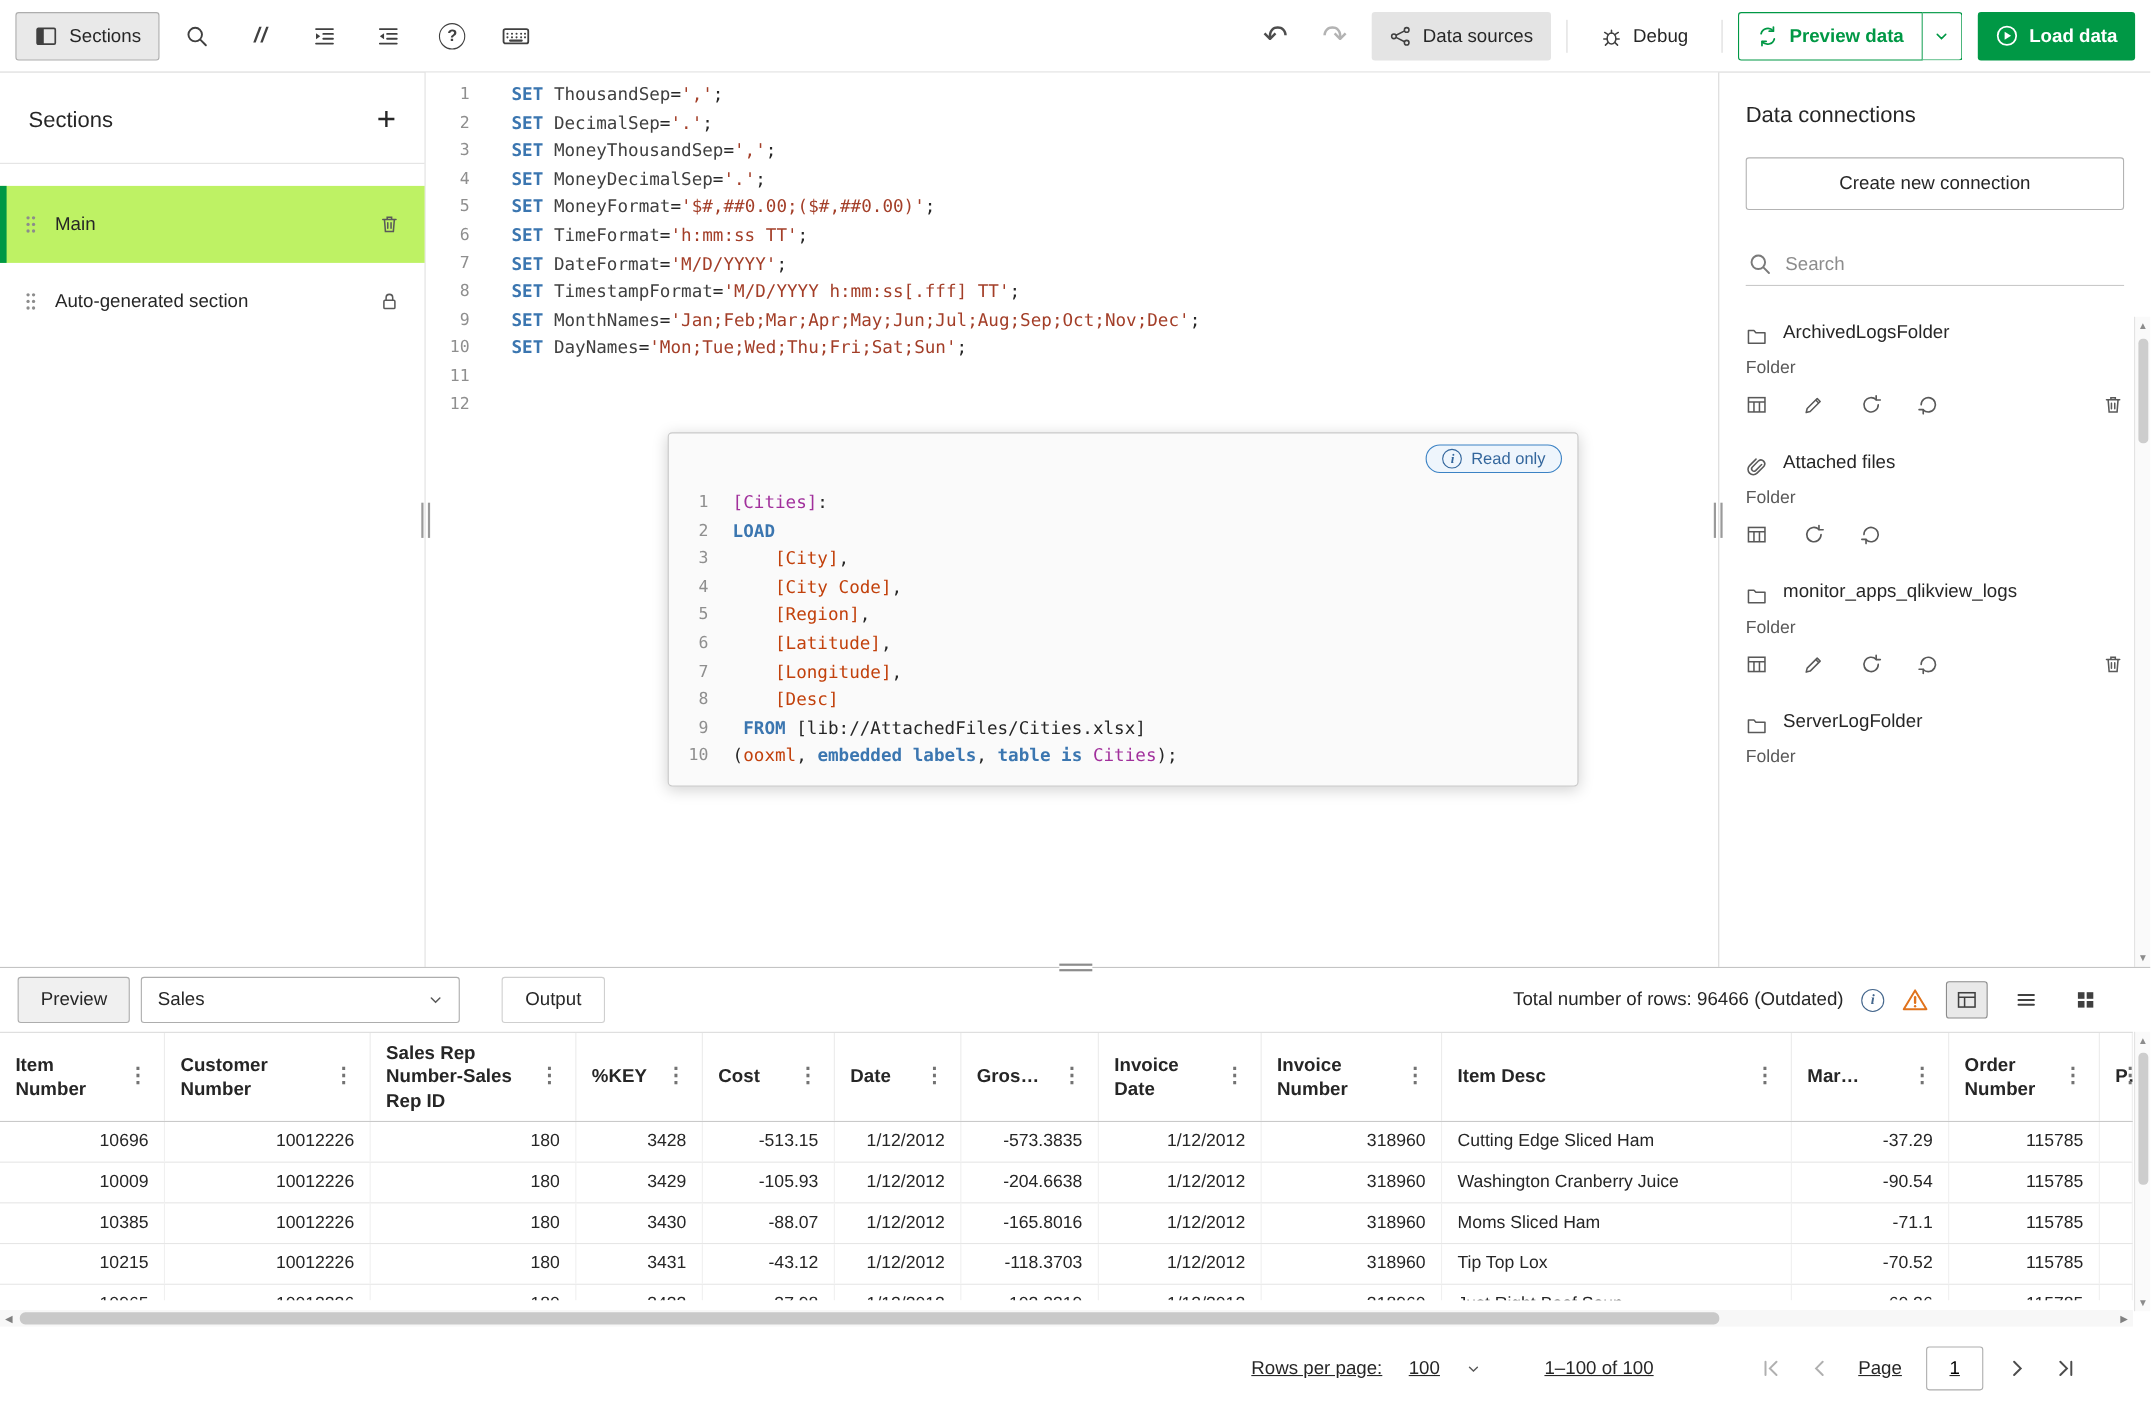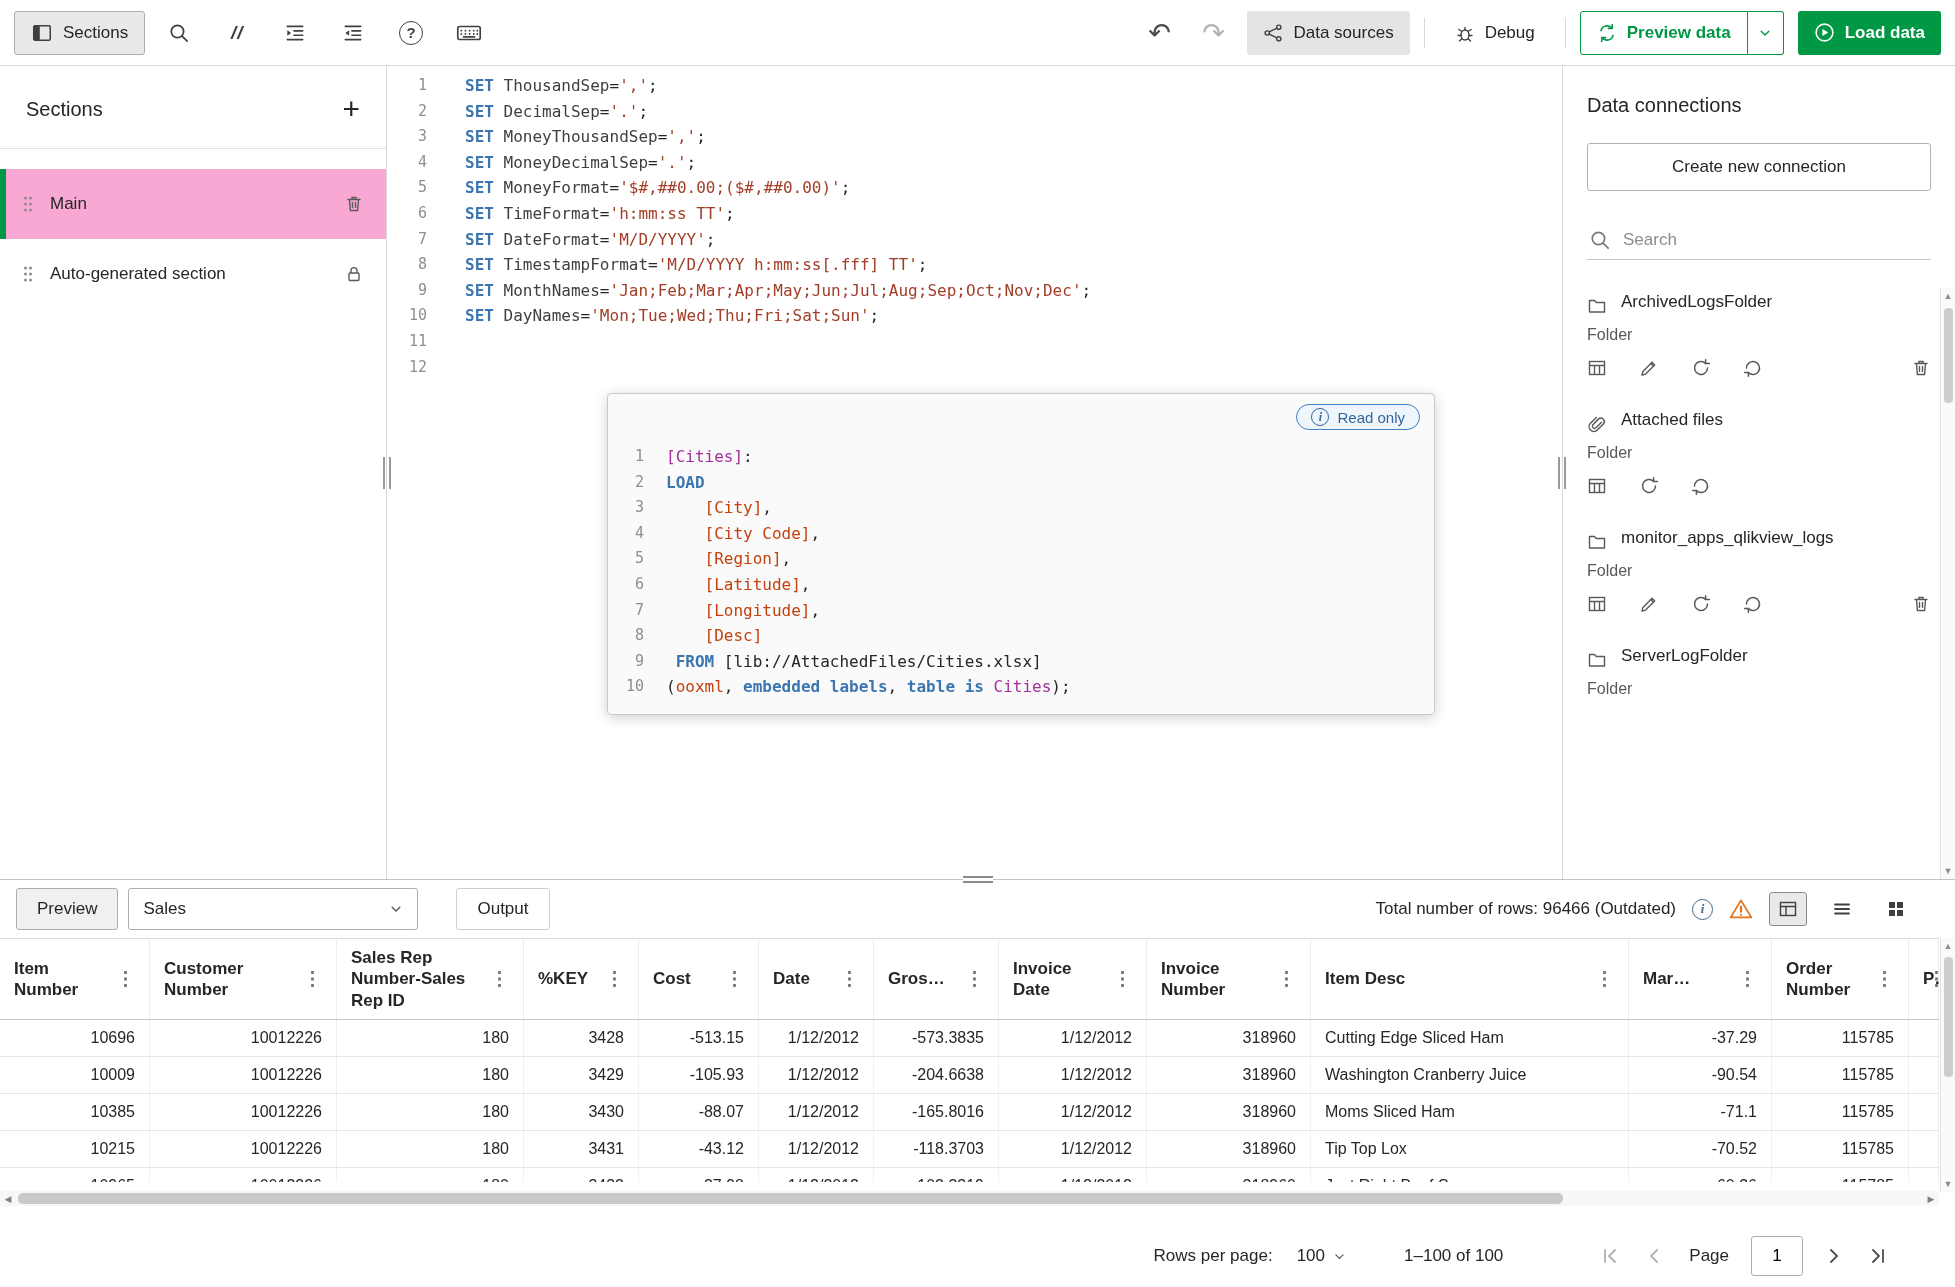--- a/index.html
+++ b/index.html
@@ -31,21 +31,21 @@
   .main { display:flex; height:813px; position:relative; }
   .grip-v { position:absolute; top:50%; margin-top:-16px; width:8px; height:32px; border-left:2px solid #9a9a9a; border-right:2px solid #9a9a9a; z-index:5; }
 
   
   .sections-panel { width:387px; border-right:1px solid #d9d9d9; flex:none; }
   .sp-head { display:flex; align-items:center; justify-content:space-between; padding:28px 26px 24px 26px; border-bottom:1px solid #e3e3e3; }
   .sp-title { font-size:20px; color:#262626; }
   .plus-btn { font-size:30px; font-weight:300; color:#262626; line-height:1; }
   .sp-list { margin-top:20px; }
   .sp-item { height:70px; display:flex; align-items:center; gap:16px; padding:0 22px; position:relative; }
-  .sp-item.selected { background:#f9a8d4; }
+  .sp-item.selected { background:#bef264; }
   .sp-item.selected::before { content:""; position:absolute; left:0; top:0; bottom:0; width:6px; background:#009845; }
   .sp-item .label { flex:1; font-size:17px; }
   .sp-item .right-ic { color:#595959; display:grid; place-items:center; }
   .dots { color:#8c8c8c; }
 
   
   .editor { flex:1; position:relative; background:#fff; font-family:"DejaVu Sans Mono","Liberation Mono",monospace; font-size:16px; overflow:hidden; }
   .code { padding-top:7px; }
   .cl { display:flex; height:25.6px; line-height:25.6px; white-space:pre; }
   .gut { width:48px; flex:none; text-align:right; padding-right:8px; color:#8f8f8f; font-size:15px; }
@@ -113,23 +113,23 @@
   .brow { border-bottom:1px solid #e6e6e6; }
   .bcell { height:36px; line-height:35px; padding:0 14px; font-size:16px; border-right:1px solid #f0f0f0; overflow:hidden; white-space:nowrap; }
 
   
   .hscroll { width:1939px; height:15px; margin-top:9px; display:flex; align-items:center; background:#f7f7f7; }
   .hscroll .arr { width:16px; text-align:center; font-size:9px; color:#808080; flex:none; }
   .hscroll .track { flex:1; height:11px; position:relative; }
   .hscroll .thumb { position:absolute; left:2px; top:0; height:11px; width:81%; background:#c9c9c9; border-radius:5px; }
 
   
-  .pv-footer { position:absolute; left:0; right:0; bottom:0; height:62px; display:flex; align-items:center; font-size:17px; }
+  .pv-footer { position:absolute; left:0; right:0; bottom:12px; height:62px; display:flex; align-items:center; font-size:17px;text-decoration:underline; }
   .pf-cluster { margin-left:auto; display:flex; align-items:center; gap:10px; padding-right:60px; }
-  .rpp-select { display:flex; align-items:center; gap:8px; margin-left:14px;justify-content:space-between; }
+  .rpp-select { display:flex; align-items:center; gap:24px; margin-left:14px;justify-content:space-between; }
   .range { margin-left:48px; }
   .pager { display:flex; align-items:center; gap:10px; margin-left:80px; }
   .pg-btn { width:34px; height:34px; display:grid; place-items:center; }
   .pg-dis { color:#b0b0b0; }
   .pg-en { color:#4d4d4d; }
   .page-input { width:52px; height:40px; border:1px solid #adadad; border-radius:3px; text-align:center; font-size:17px; font-family:inherit; outline:none; margin:0 4px; }
   .chev { color:#595959; }
 
   svg { display:block; }
 </style>

